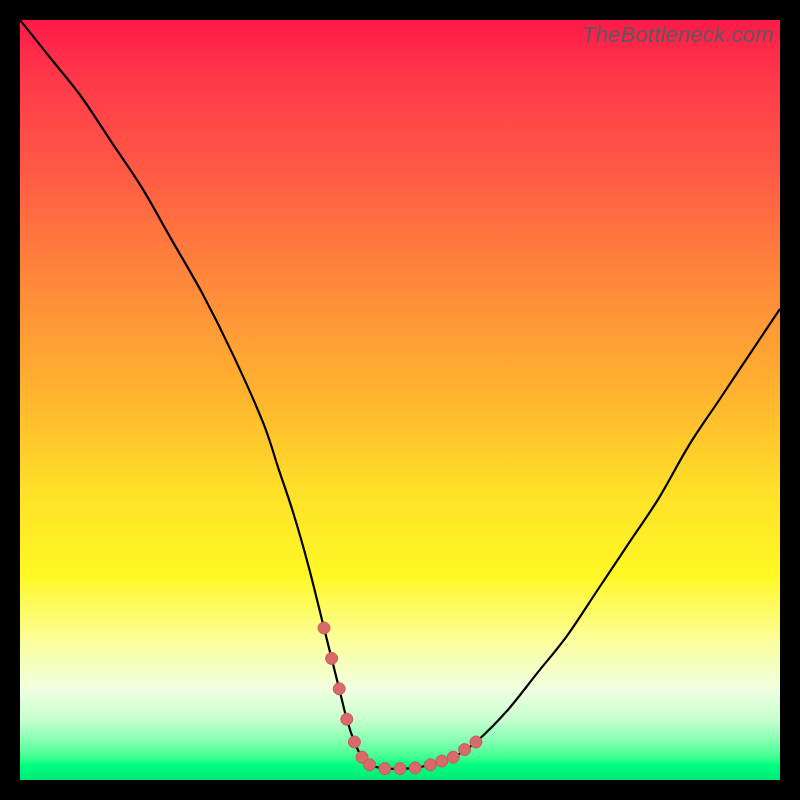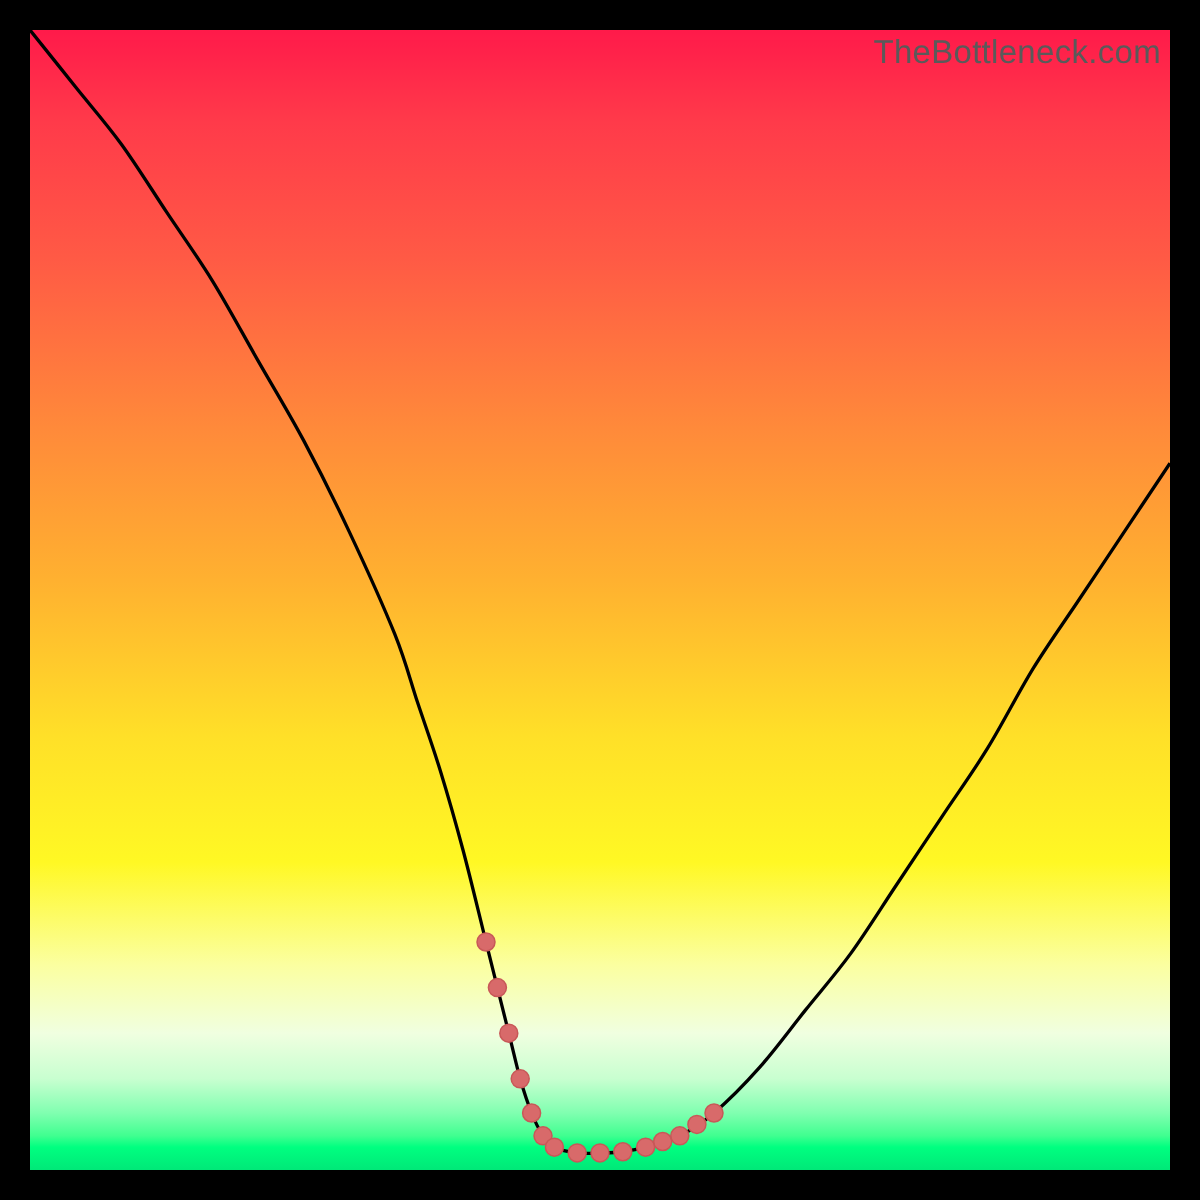--- a/index.html
+++ b/index.html
@@ -28,20 +28,21 @@
       #00e878 100%);
   }
   .watermark {
     position: absolute;
     top: 2px; right: 6px;
     font-family: Arial, sans-serif;
     font-size: 22px;
     font-weight: 500;
     color: #5a5a5a;
     letter-spacing: 0.2px;
+    font-style: italic;
   }
   svg.curve {
     position: absolute;
     left: 0; top: 0;
     width: 760px; height: 760px;
   }
 </style>
 </head>
 <body>
 <div class="container">

